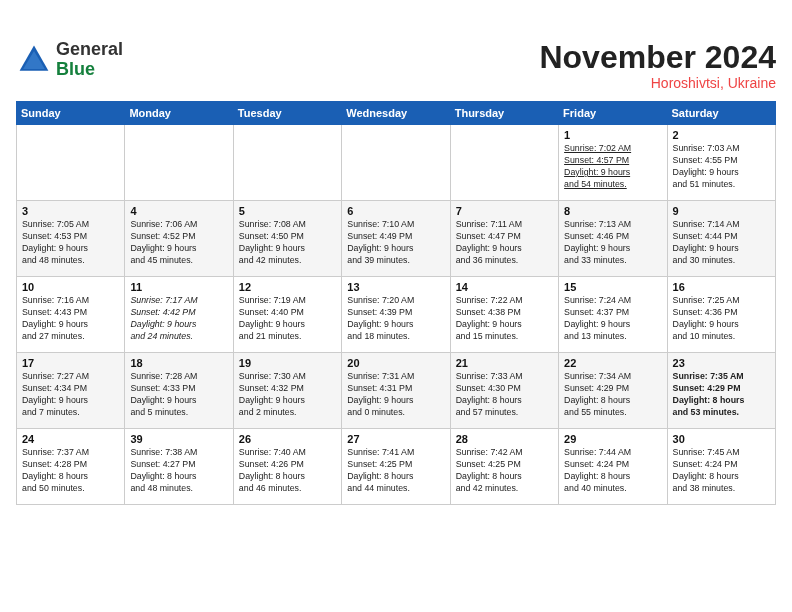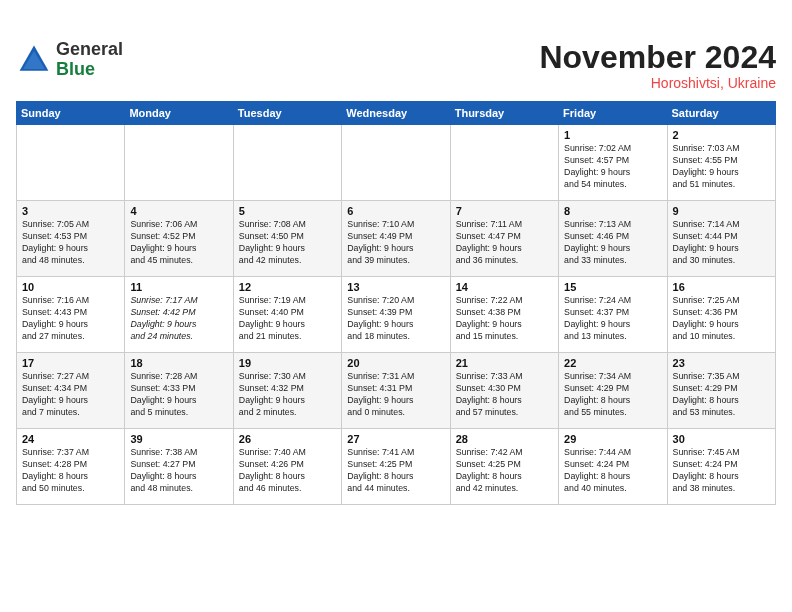--- a/index.html
+++ b/index.html
@@ -128,21 +128,21 @@
     </thead>
     <tbody id="calendar-body">
     <tr>
           <td class="empty"></td>
           <td class="empty"></td>
           <td class="empty"></td>
           <td class="empty"></td>
           <td class="empty"></td>
           <td>
             <div class="day-num">1</div>
-            <div class="day-info" style="white-space: pre-line;">Sunrise: 7:02 AM
+            <div class="day-info" style="white-space: pre-line; text-decoration: underline;">Sunrise: 7:02 AM
 Sunset: 4:57 PM
 Daylight: 9 hours
 and 54 minutes.</div>
           </td>
           <td>
             <div class="day-num">2</div>
             <div class="day-info" style="white-space: pre-line;">Sunrise: 7:03 AM
 Sunset: 4:55 PM
 Daylight: 9 hours
 and 51 minutes.</div>
@@ -288,21 +288,21 @@
           </td>
           <td>
             <div class="day-num">22</div>
             <div class="day-info" style="white-space: pre-line;">Sunrise: 7:34 AM
 Sunset: 4:29 PM
 Daylight: 8 hours
 and 55 minutes.</div>
           </td>
           <td>
             <div class="day-num">23</div>
-            <div class="day-info" style="white-space: pre-line;">Sunrise: 7:35 AM
+            <div class="day-info" style="white-space: pre-line; font-weight: bold;">Sunrise: 7:35 AM
 Sunset: 4:29 PM
 Daylight: 8 hours
 and 53 minutes.</div>
           </td>
         </tr>
         <tr>
           <td>
             <div class="day-num">24</div>
             <div class="day-info" style="white-space: pre-line;">Sunrise: 7:37 AM
 Sunset: 4:28 PM

